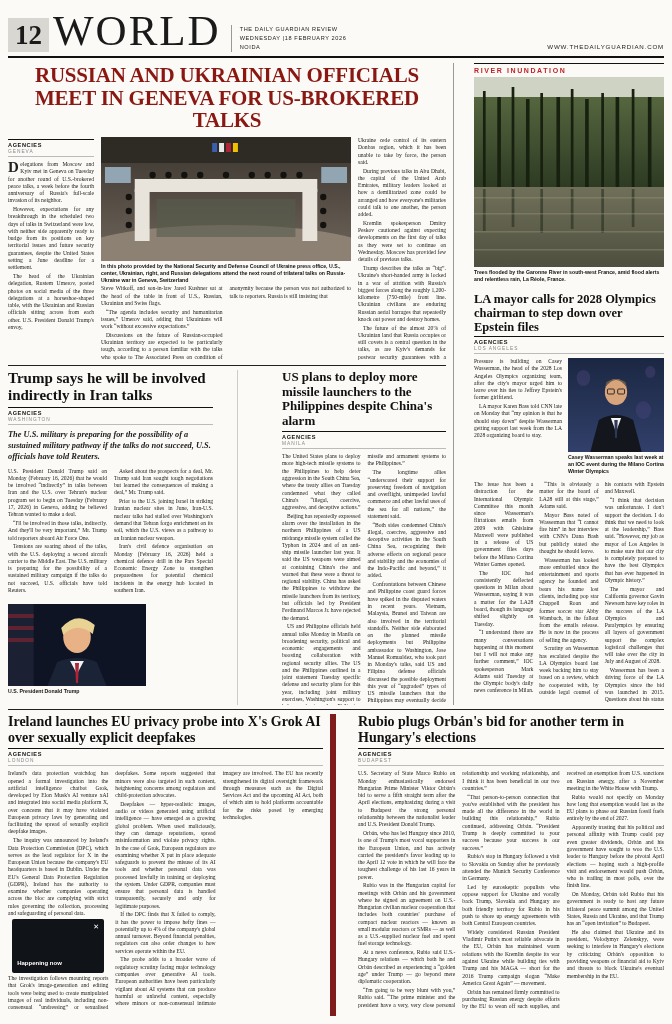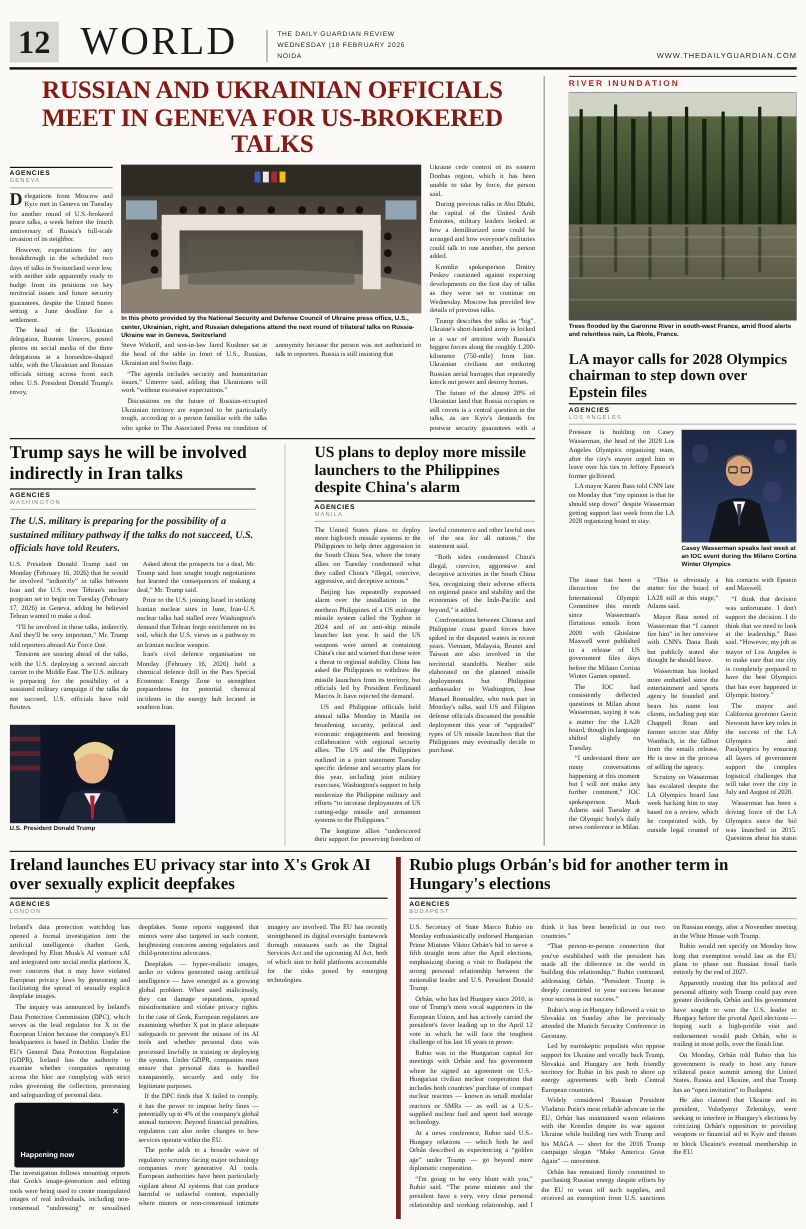--- a/index.html
+++ b/index.html
@@ -6,36 +6,36 @@
     --headline-red:#8a1712;
     --accent-red:#c42127;
   }
   *{box-sizing:border-box;margin:0;padding:0;}
   body{
     width:672px;height:1024px;background:#fbfaf6;color:#1a1a1a;
     font-family:"Liberation Serif",serif;overflow:hidden;
     padding:6px 8px;
   }
   
-  .masthead{display:flex;align-items:flex-end;gap:18px;height:46px;}
+  .masthead{display:flex;align-items:flex-end;gap:4px;height:46px;}
   .pageno{font-size:27px;font-weight:bold;background:#d9d7d2;padding:1px 7px;line-height:1.2;}
-  .section-title{font-size:33px;letter-spacing:2px;line-height:1;font-weight:400;}
+  .section-title{font-size:43px;letter-spacing:2px;line-height:1;font-weight:400;}
   .mast-meta{border-left:1px solid #999;padding-left:8px;margin-left:6px;
     font-family:"Liberation Sans",sans-serif;font-size:5.6px;letter-spacing:.6px;line-height:1.6;color:#222;}
   .mast-spacer{flex:1;}
   .website{font-family:"Liberation Sans",sans-serif;font-size:6.2px;letter-spacing:.8px;color:#222;padding-bottom:2px;}
   .thick-rule{border-bottom:2.5px solid #111;margin:4px 0 5px;}
   .hrule{border-bottom:1px solid #222;margin:4px 0;}
   
   .top-zone{display:flex;height:642px;overflow:hidden;}
   .left-main{width:438px;flex:none;}
   .right-rail{flex:1;border-left:1px solid #999;margin-left:7px;padding-left:20px;overflow:hidden;}
   .bottom-zone{display:flex;height:302px;overflow:hidden;margin-top:2px;}
   .art-ireland{width:322px;flex:none;padding-right:7px;}
-  .art-rubio{flex:1;border-left:4px solid #7f1d1d;padding-left:7px;}
+  .art-rubio{flex:1;border-left:6px solid #7f1d1d;padding-left:22px;}
   
   .lead-headline{color:var(--headline-red);font-size:21px;line-height:1.08;font-weight:700;letter-spacing:-.2px;margin:1px 0 5px;text-align:center;}
   .sub-headline{font-weight:700;color:#111;line-height:1.12;}
   .h-iran{font-size:15px;margin-bottom:3px;}
   .h-phil{font-size:13px;margin-bottom:3px;}
   .h-la{font-size:12.5px;margin:5px 0 2px;}
   .h-bottom{font-size:14px;margin-bottom:3px;}
   .byline{border-top:1.2px solid #111;border-bottom:.5px solid #bbb;
     padding:2px 0 2px;margin:2px 0 4px;font-family:"Liberation Sans",sans-serif;}
   .byline .agency{display:block;font-size:5.6px;font-weight:bold;letter-spacing:.6px;color:#111;}
@@ -65,21 +65,21 @@
   .ph-wass{height:94px;}
   .ph-trump{width:138px;height:82px;}
   .ph-grok{width:92px;height:54px;background:#101318;border-radius:2px;position:relative;margin:2px auto;break-inside:avoid;}
   .ph-grok .overlay{position:absolute;left:5px;bottom:5px;color:#fff;font-family:"Liberation Sans",sans-serif;font-weight:bold;font-size:6px;}
   .ph-grok .x-glyph{position:absolute;right:5px;top:3px;color:#fff;font-size:7px;font-family:"Liberation Sans",sans-serif;}
   figure svg{display:block;width:100%;height:100%;}
   
   .row2{display:flex;gap:17px;height:352px;overflow:hidden;margin-top:3px;}
   .art-iran{width:212px;flex:none;padding-right:7px;}
   .vdiv{width:1px;background:#ccc;flex:none;}
-  .art-phil{flex:1;padding-left:7px;}
+  .art-phil{flex:1;padding-left:7px;margin-left:20px;}
   .iran-body{height:136px;}
   .phil-body{height:276px;}
   
   .la-top{display:flex;gap:6px;height:120px;overflow:hidden;}
   .la-intro{width:88px;flex:none;overflow:hidden;}
   .la-photo-wrap{flex:1;}
   .la-body{height:228px;margin-top:3px;column-gap:6px;}
   .rail-caption{height:18px;overflow:hidden;}
   
   .bottom-body{height:242px;}
@@ -332,21 +332,21 @@
         </div>
     </article>
   </div>
 </div>
 
 <div class="hrule"></div>
 
 <div class="bottom-zone">
 
   <article class="art-ireland">
-    <h2 class="sub-headline h-bottom">Ireland launches EU privacy star into X's Grok AI over sexually explicit deepfakes</h2>
+    <h2 class="sub-headline h-bottom">Ireland launches EU privacy probe into X's Grok AI over sexually explicit deepfakes</h2>
     <div class="byline">
       <span class="agency">AGENCIES</span>
       <span class="city">LONDON</span>
     </div>
     <div class="body-text cols c3 bottom-body">
       <div>
           <p>Ireland's data protection watchdog has opened a formal investigation into the artificial intelligence chatbot Grok, developed by Elon Musk's AI venture xAI and integrated into social media platform X, over concerns that it may have violated European privacy laws by generating and facilitating the spread of sexually explicit deepfake images.</p>
           <p>The inquiry was announced by Ireland's Data Protection Commission (DPC), which serves as the lead regulator for X in the European Union because the company's EU headquarters is based in Dublin. Under the EU's General Data Protection Regulation (GDPR), Ireland has the authority to examine whether companies operating across the bloc are complying with strict rules governing the collection, processing and safeguarding of personal data.</p>
         </div>
       <figure class="ph-grok">

